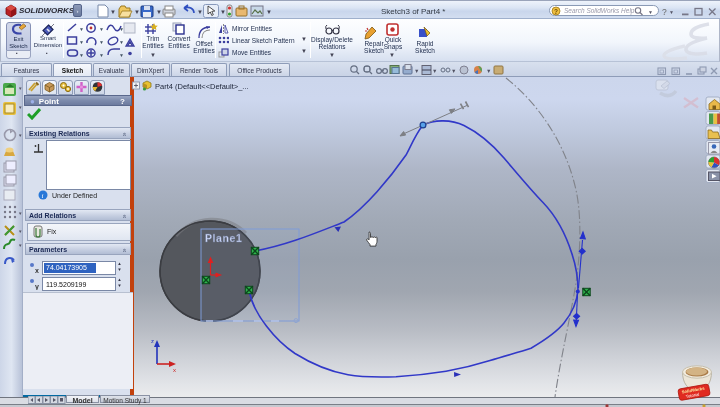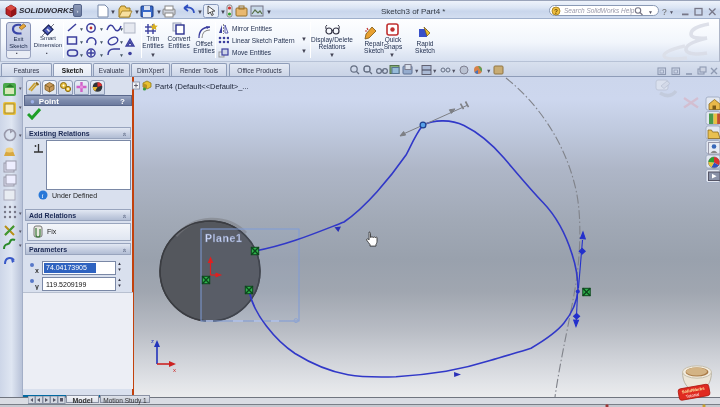--- a/index.html
+++ b/index.html
@@ -23,21 +23,21 @@
 
 #tabs{position:absolute;left:0;top:62px;width:720px;height:15px;
  background:linear-gradient(180deg,#d8e0ee 0%,#c9d3e6 100%);border-bottom:1px solid #8e9cb8;}
 .tab{position:absolute;top:1px;height:13px;font-size:6.5px;color:#30354a;text-align:center;line-height:13px;
  background:linear-gradient(180deg,#e6ebf5 0%,#ccd5e7 100%);border:1px solid #8e9cb8;border-bottom:none;border-radius:2px 2px 0 0;}
 .tab.active{background:linear-gradient(180deg,#f6f8fc 0%,#e4eaf4 100%);font-weight:bold;color:#111;z-index:2;}
 
 #main{position:absolute;left:0;top:77px;width:720px;height:320px;}
 #strip{position:absolute;left:0;top:0;width:23px;height:320px;
  background:linear-gradient(90deg,#cdd6e8 0%,#dfe6f2 50%,#b8c2d8 95%,#93a0bb 100%);}
-#pm{position:absolute;left:23px;top:0;width:111px;height:318px;background:#d9e0ee;border-right:2px solid #c2410c;}
+#pm{position:absolute;left:23px;top:0;width:111px;height:318px;background:#d9e0ee;border-right:4px solid #c2410c;}
 #pmtabs{position:absolute;left:1px;top:3px;height:15px;}
 .pmtab{position:absolute;top:0;width:15px;height:15px;background:linear-gradient(180deg,#e8edf6,#ccd5e6);border:1px solid #8e9cb8;border-radius:3px 3px 0 0;font-size:8px;text-align:center;line-height:14px;}
 #pmhead{position:absolute;left:1px;top:18px;width:108px;height:11px;
  background:linear-gradient(180deg,#9aa6c2 0%,#7d8bac 50%,#6d7b9e 100%);
  color:#fff;font-size:8px;font-weight:bold;line-height:11px;border:1px solid #5a688c;}
 .sect{position:absolute;left:2px;width:106px;height:12px;
  background:linear-gradient(180deg,#e2e8f3 0%,#c4cde0 60%,#b2bdd4 100%);
  border:1px solid #98a4bd;font-size:7px;font-weight:bold;color:#1c2a55;line-height:11px;padding-left:3px;}
 .chev{position:absolute;right:3px;top:1px;font-size:7px;color:#44506e;font-weight:normal;transform:rotate(90deg);}
 

